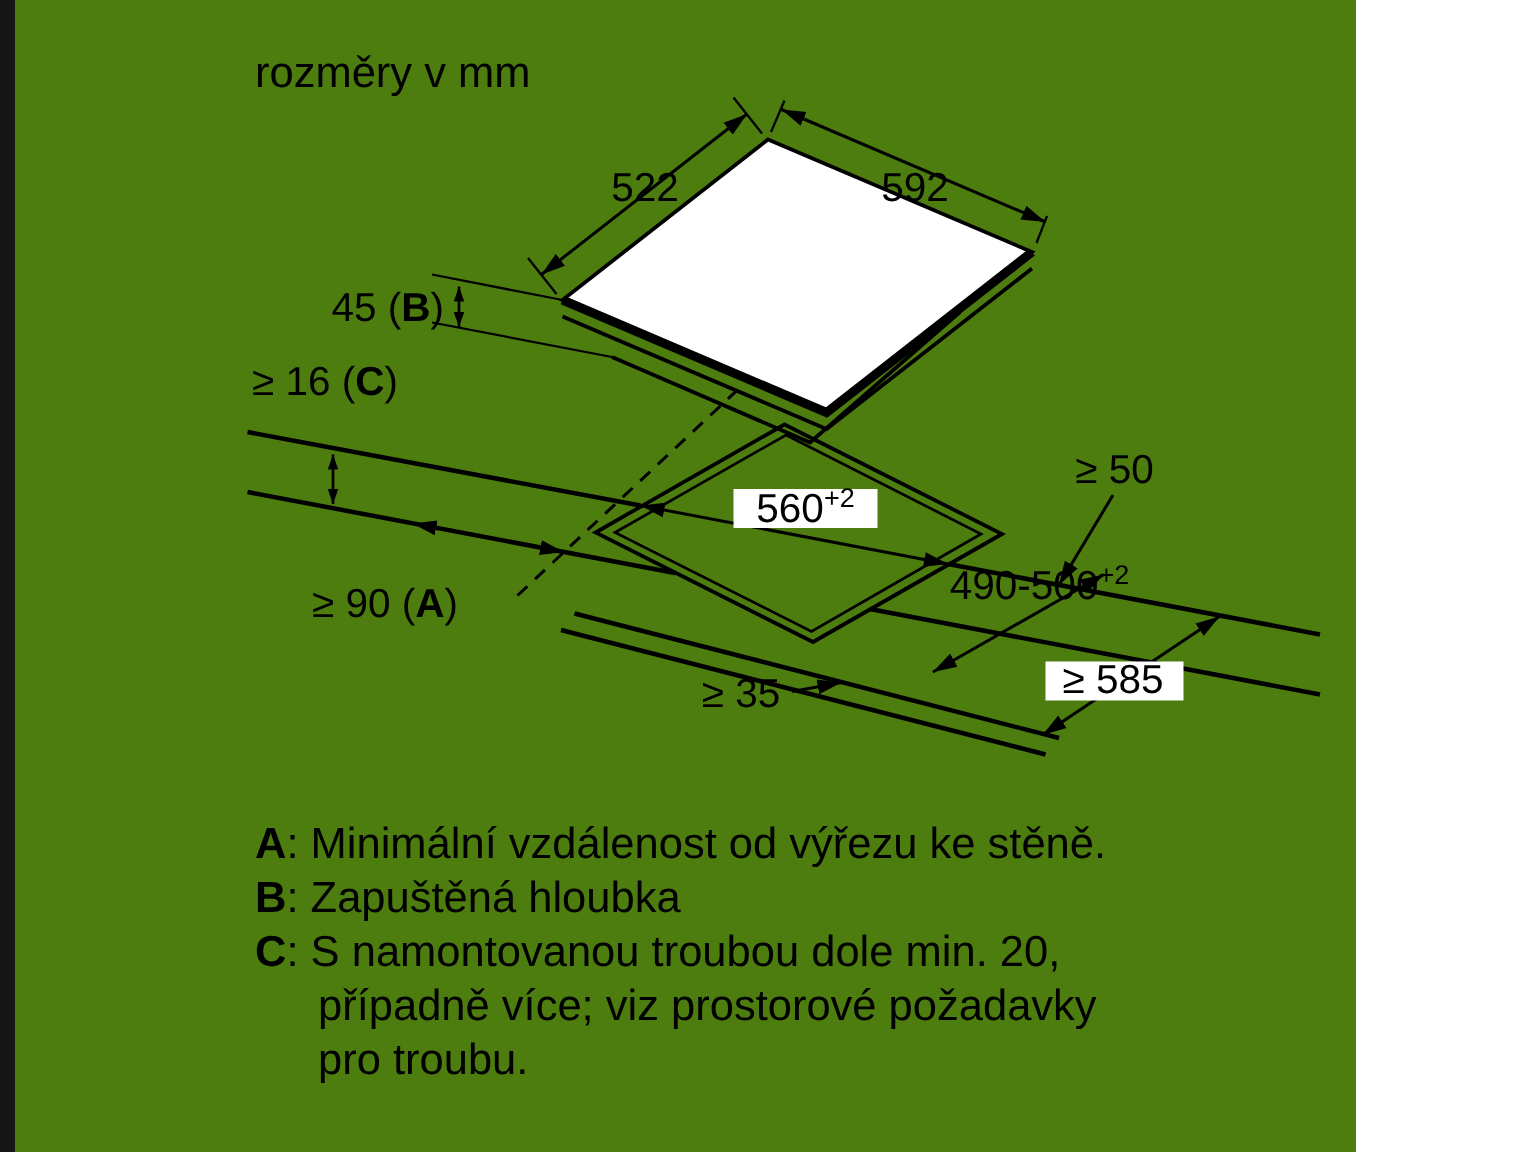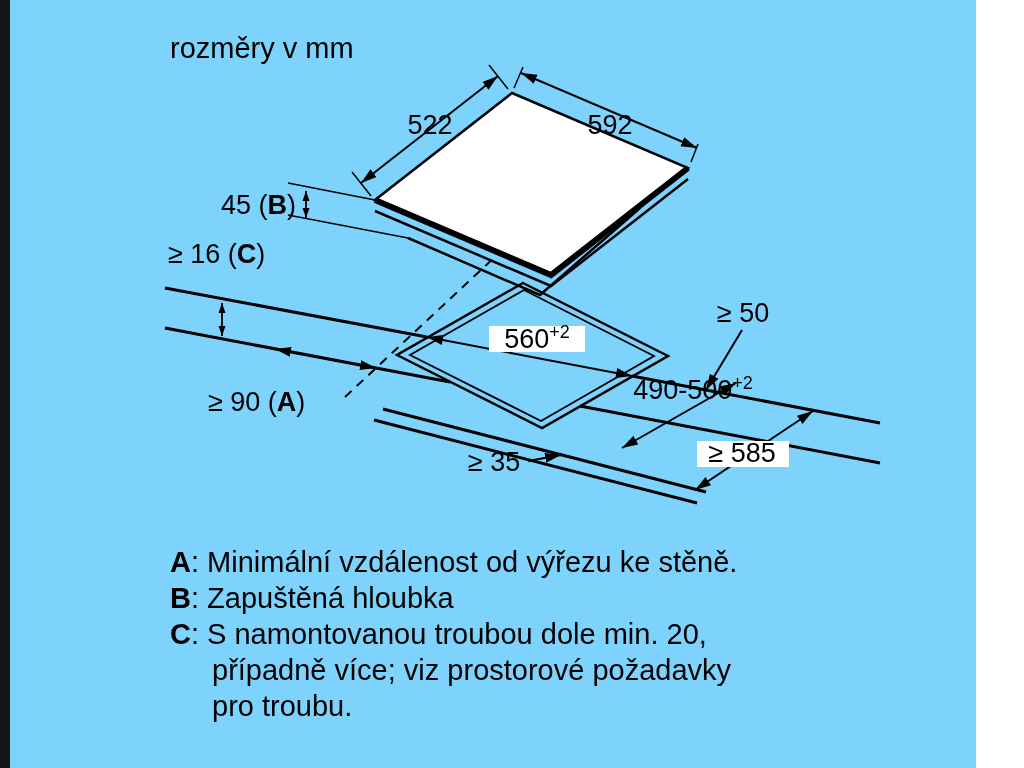--- a/index.html
+++ b/index.html
@@ -1,16 +1,16 @@
 <!DOCTYPE html>
 <html><head>
 <meta charset="utf-8">
 <style>
   html,body{margin:0;padding:0;background:#ffffff;}
-  #stage{position:relative;width:976px;height:768px;background:#7dd3fc;overflow:hidden;}
+  #stage{position:relative;width:904px;height:768px;background:#4d7c0f;overflow:hidden;}
   svg{display:block;}
   svg text{font-family:"Liberation Sans","DejaVu Sans",sans-serif;fill:#000;stroke:none;font-size:27px;}
   svg text.title{font-size:29px;}
   svg text.legend{font-size:29px;}
   .sup{font-size:18px;}
 </style>
 </head>
 <body>
 
 <div id="stage">

